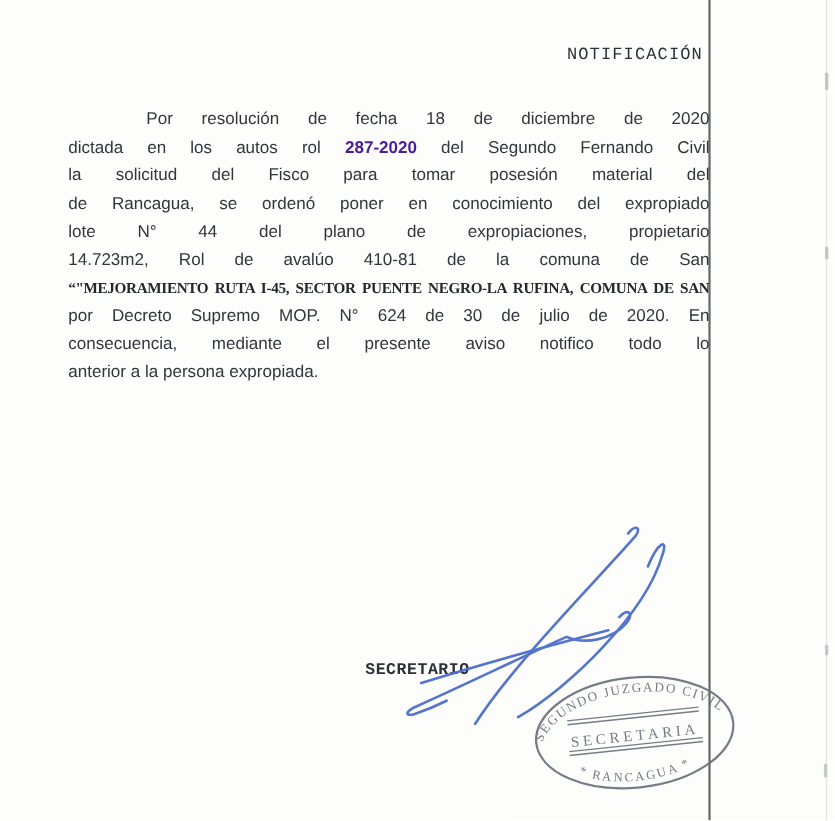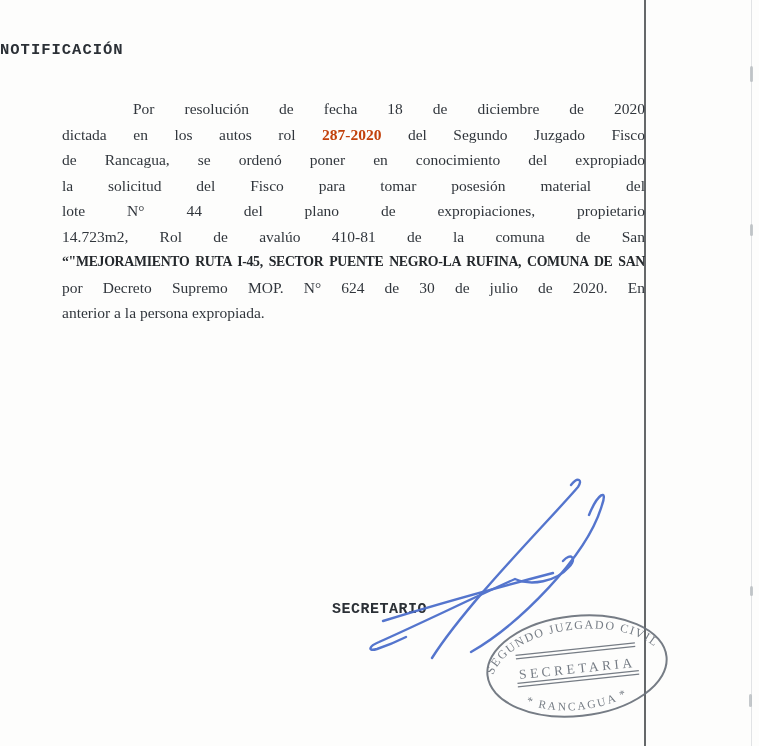--- a/index.html
+++ b/index.html
@@ -15,36 +15,36 @@
   .scan-faint{position:absolute;top:0;left:751px;width:1px;height:746px;background:#e1e3e5;}
   .smudge{position:absolute;width:3px;border-radius:2px;background:#b7bbbf;opacity:.8;}
   .smudge.s1{left:750px;top:66px;height:16px;}
   .smudge.s2{left:750px;top:224px;height:12px;}
   .smudge.s3{left:750px;top:586px;height:10px;}
   .smudge.s4{left:749px;top:694px;height:13px;}
 
   
   .doc-title{
     position:absolute;top:41px;left:0;width:639px;
-    text-align:left;
-    font-weight:bold;font-size:15.5px;letter-spacing:1px;
+    text-align:right;
+    font-weight:normal;font-size:15.5px;letter-spacing:1px;
     color:#2b3036;
   }
 
   
   .doc-body{position:absolute;left:62px;top:96px;width:583px;color:#31363c;}
   .line{
     height:25.55px;line-height:25.55px;overflow:hidden;
     font-size:15.5px;
     text-align:justify;text-align-last:justify;
   }
   .line.indent{text-indent:71px;}
   .line.noj{text-align:right;text-align-last:left;}
-  .mono{font-family:Liberation Serif, serif;}
-  .mono.bold{font-weight:bold;color:#c2410c;}
+  .mono{font-family:Liberation Sans, sans-serif;}
+  .mono.bold{font-weight:bold;color:#4c1d95;}
   .serif{
     font-family:"Liberation Serif", serif;
     font-weight:bold;font-size:13.8px;letter-spacing:-0.3px;
     color:#24282c;
   }
 
   
   .signer-label{
     position:absolute;left:332px;top:601px;
     font-weight:bold;font-size:15px;letter-spacing:.5px;color:#2b3036;
@@ -64,27 +64,28 @@
   <div class="scan-faint"></div>
   <div class="smudge s1"></div>
   <div class="smudge s2"></div>
   <div class="smudge s3"></div>
   <div class="smudge s4"></div>
 
   <div class="doc-title">NOTIFICACIÓN</div>
 
   <div class="doc-body">
       <div class="line indent"><span class="mono">Por resolución de fecha 18 de diciembre de 2020</span></div>
-      <div class="line"><span class="mono">dictada en los autos rol </span><span class="mono bold">287-2020</span><span class="mono"> del Segundo Juzgado Fisco</span></div>
+      <div class="line"><span class="mono">dictada en los autos rol </span><span class="mono bold">287-2020</span><span class="mono"> del Segundo Fernando Civil</span></div>
+      <div class="line"><span class="mono">la solicitud del Fisco para tomar posesión material del</span></div>
       <div class="line"><span class="mono">de Rancagua, se ordenó poner en conocimiento del expropiado</span></div>
-      <div class="line"><span class="mono">la solicitud del Fisco para tomar posesión material del</span></div>
       <div class="line"><span class="mono">lote N° 44 del plano de expropiaciones, propietario</span></div>
       <div class="line"><span class="mono">14.723m2, Rol de avalúo 410-81 de la comuna de San</span></div>
       <div class="line"><span class="serif">“"MEJORAMIENTO RUTA I-45, SECTOR PUENTE NEGRO-LA RUFINA, COMUNA DE SAN</span></div>
       <div class="line"><span class="mono">por Decreto Supremo MOP. N° 624 de 30 de julio de 2020. En</span></div>
+      <div class="line"><span class="mono">consecuencia, mediante el presente aviso notifico todo lo</span></div>
       <div class="line noj"><span class="mono">anterior a la persona expropiada.</span></div>
     </div>
 
   <div class="signer-label">SECRETARIO</div>
 
   <svg class="signature-svg" width="270" height="215" viewBox="0 0 270 215">
     <g fill="none" stroke-width="2.4" stroke-linecap="round" stroke-linejoin="round" opacity="0.95">
       <path d="M 77,203 C 112,148 192,68 223,32 C 228,25 223,21 216,30" stroke="#4c6ecb"></path>
       <path d="M 234,60 C 243,38 253,33 247,50 C 232,102 163,170 116,197" stroke="#4c6ecb"></path>
       <path d="M 208,106 C 216,97 222,103 214,112 C 201,127 176,131 160,124 C 118,143 58,172 24,187 C 14,191 12,197 22,194 C 31,191 41,187 51,182" stroke="#4c6ecb"></path>

